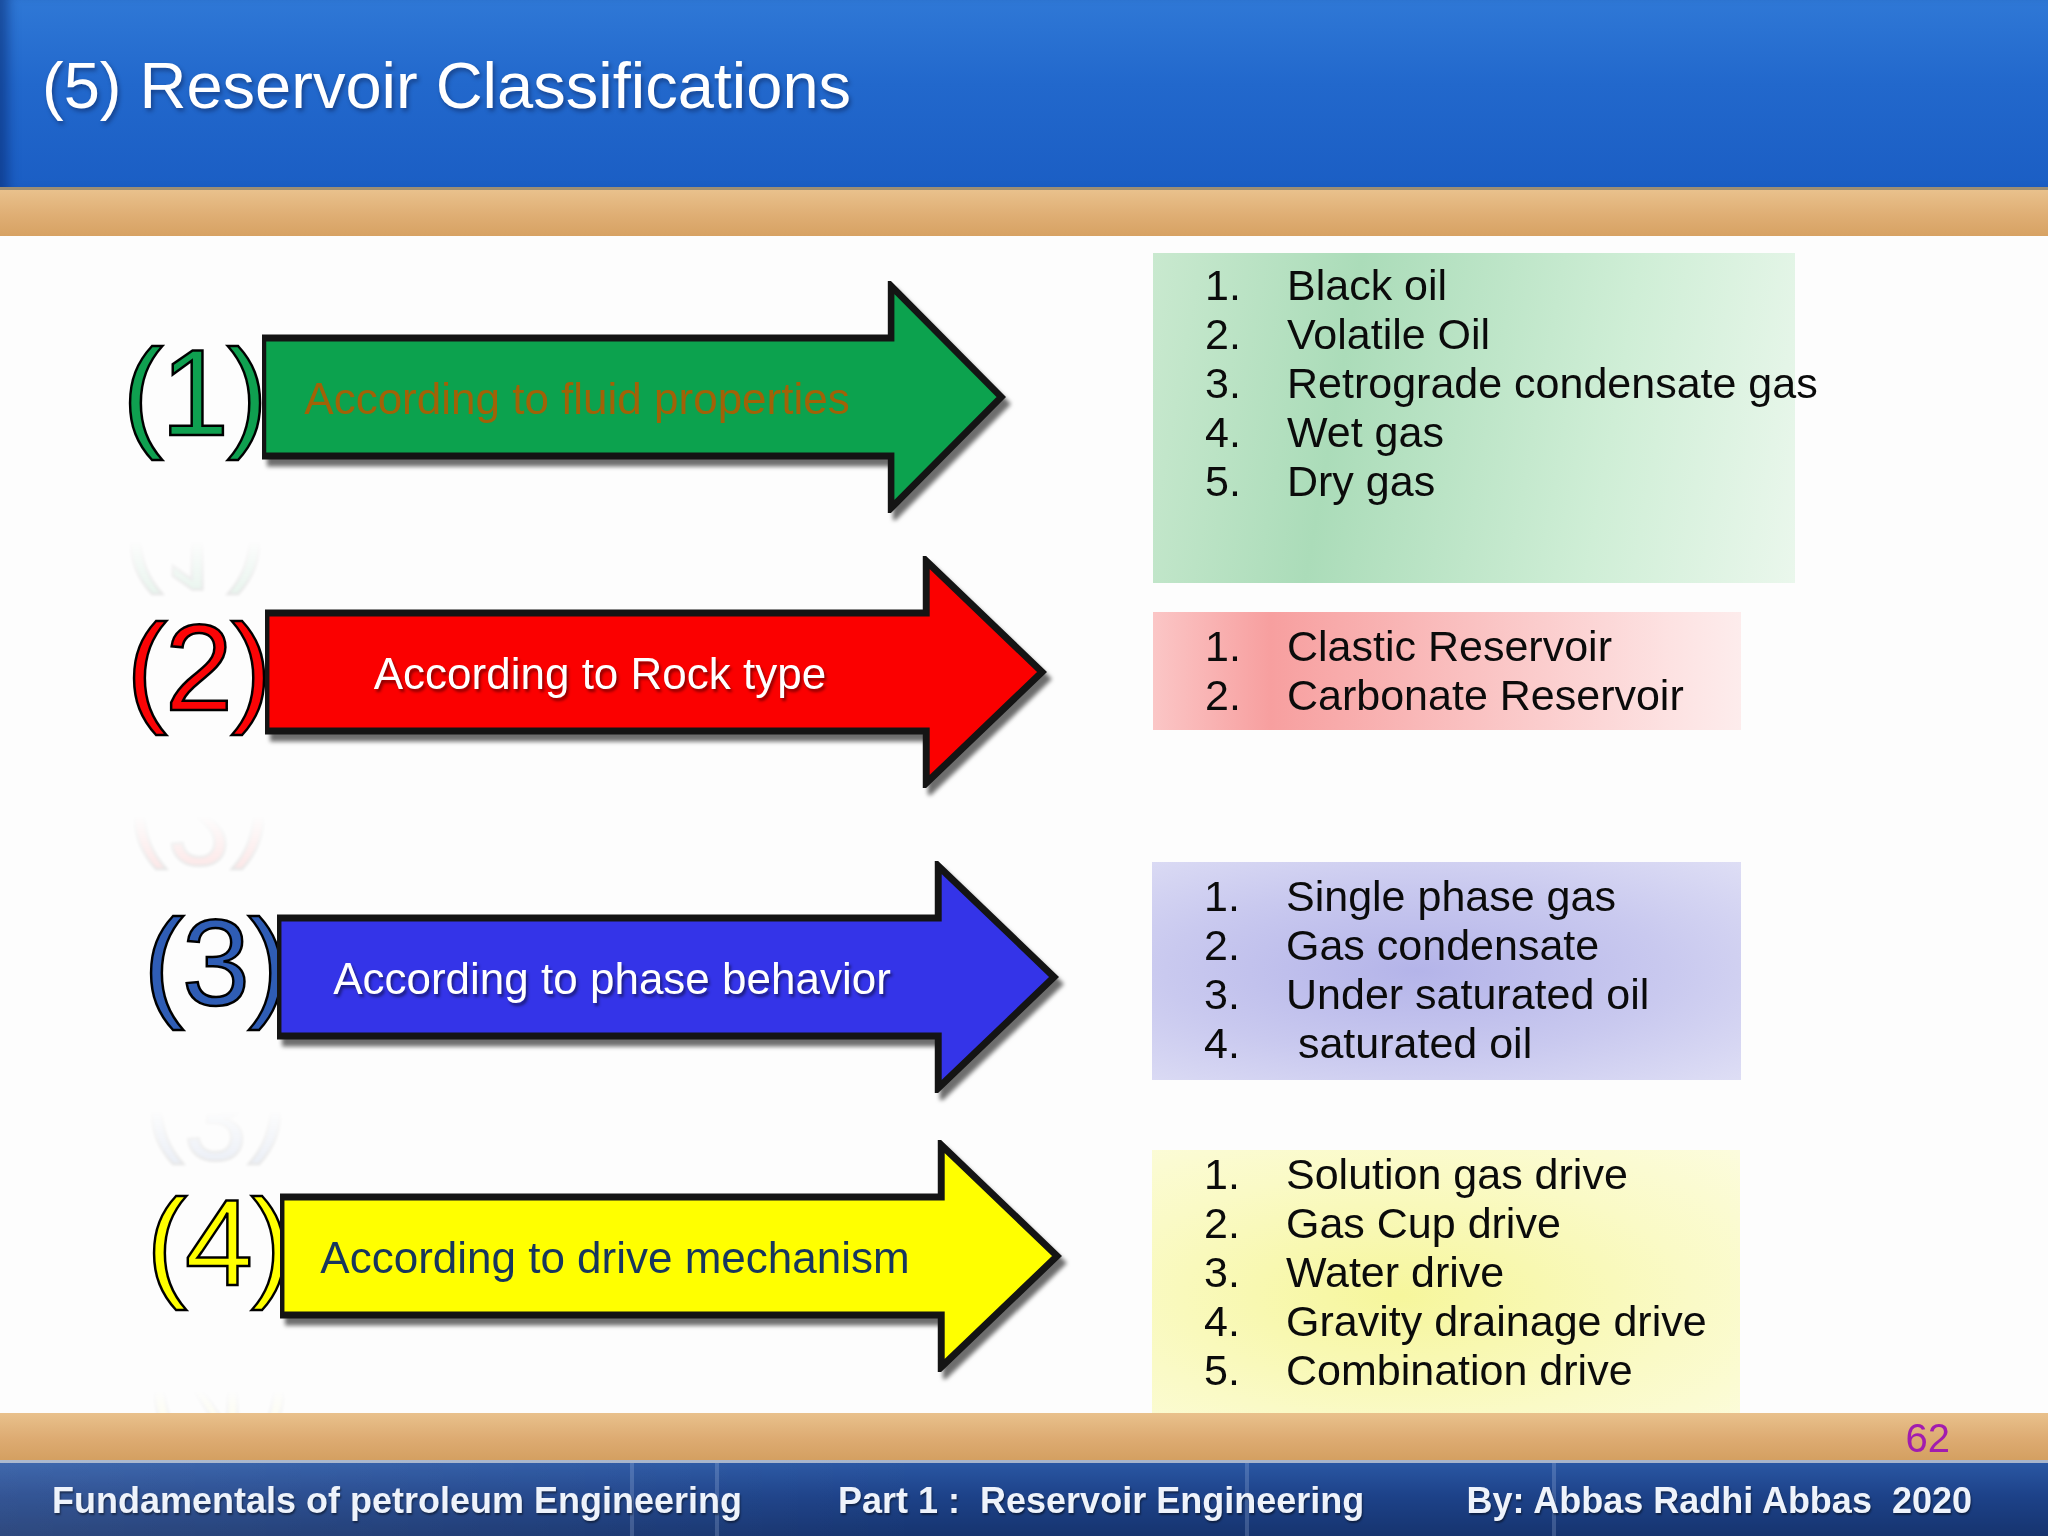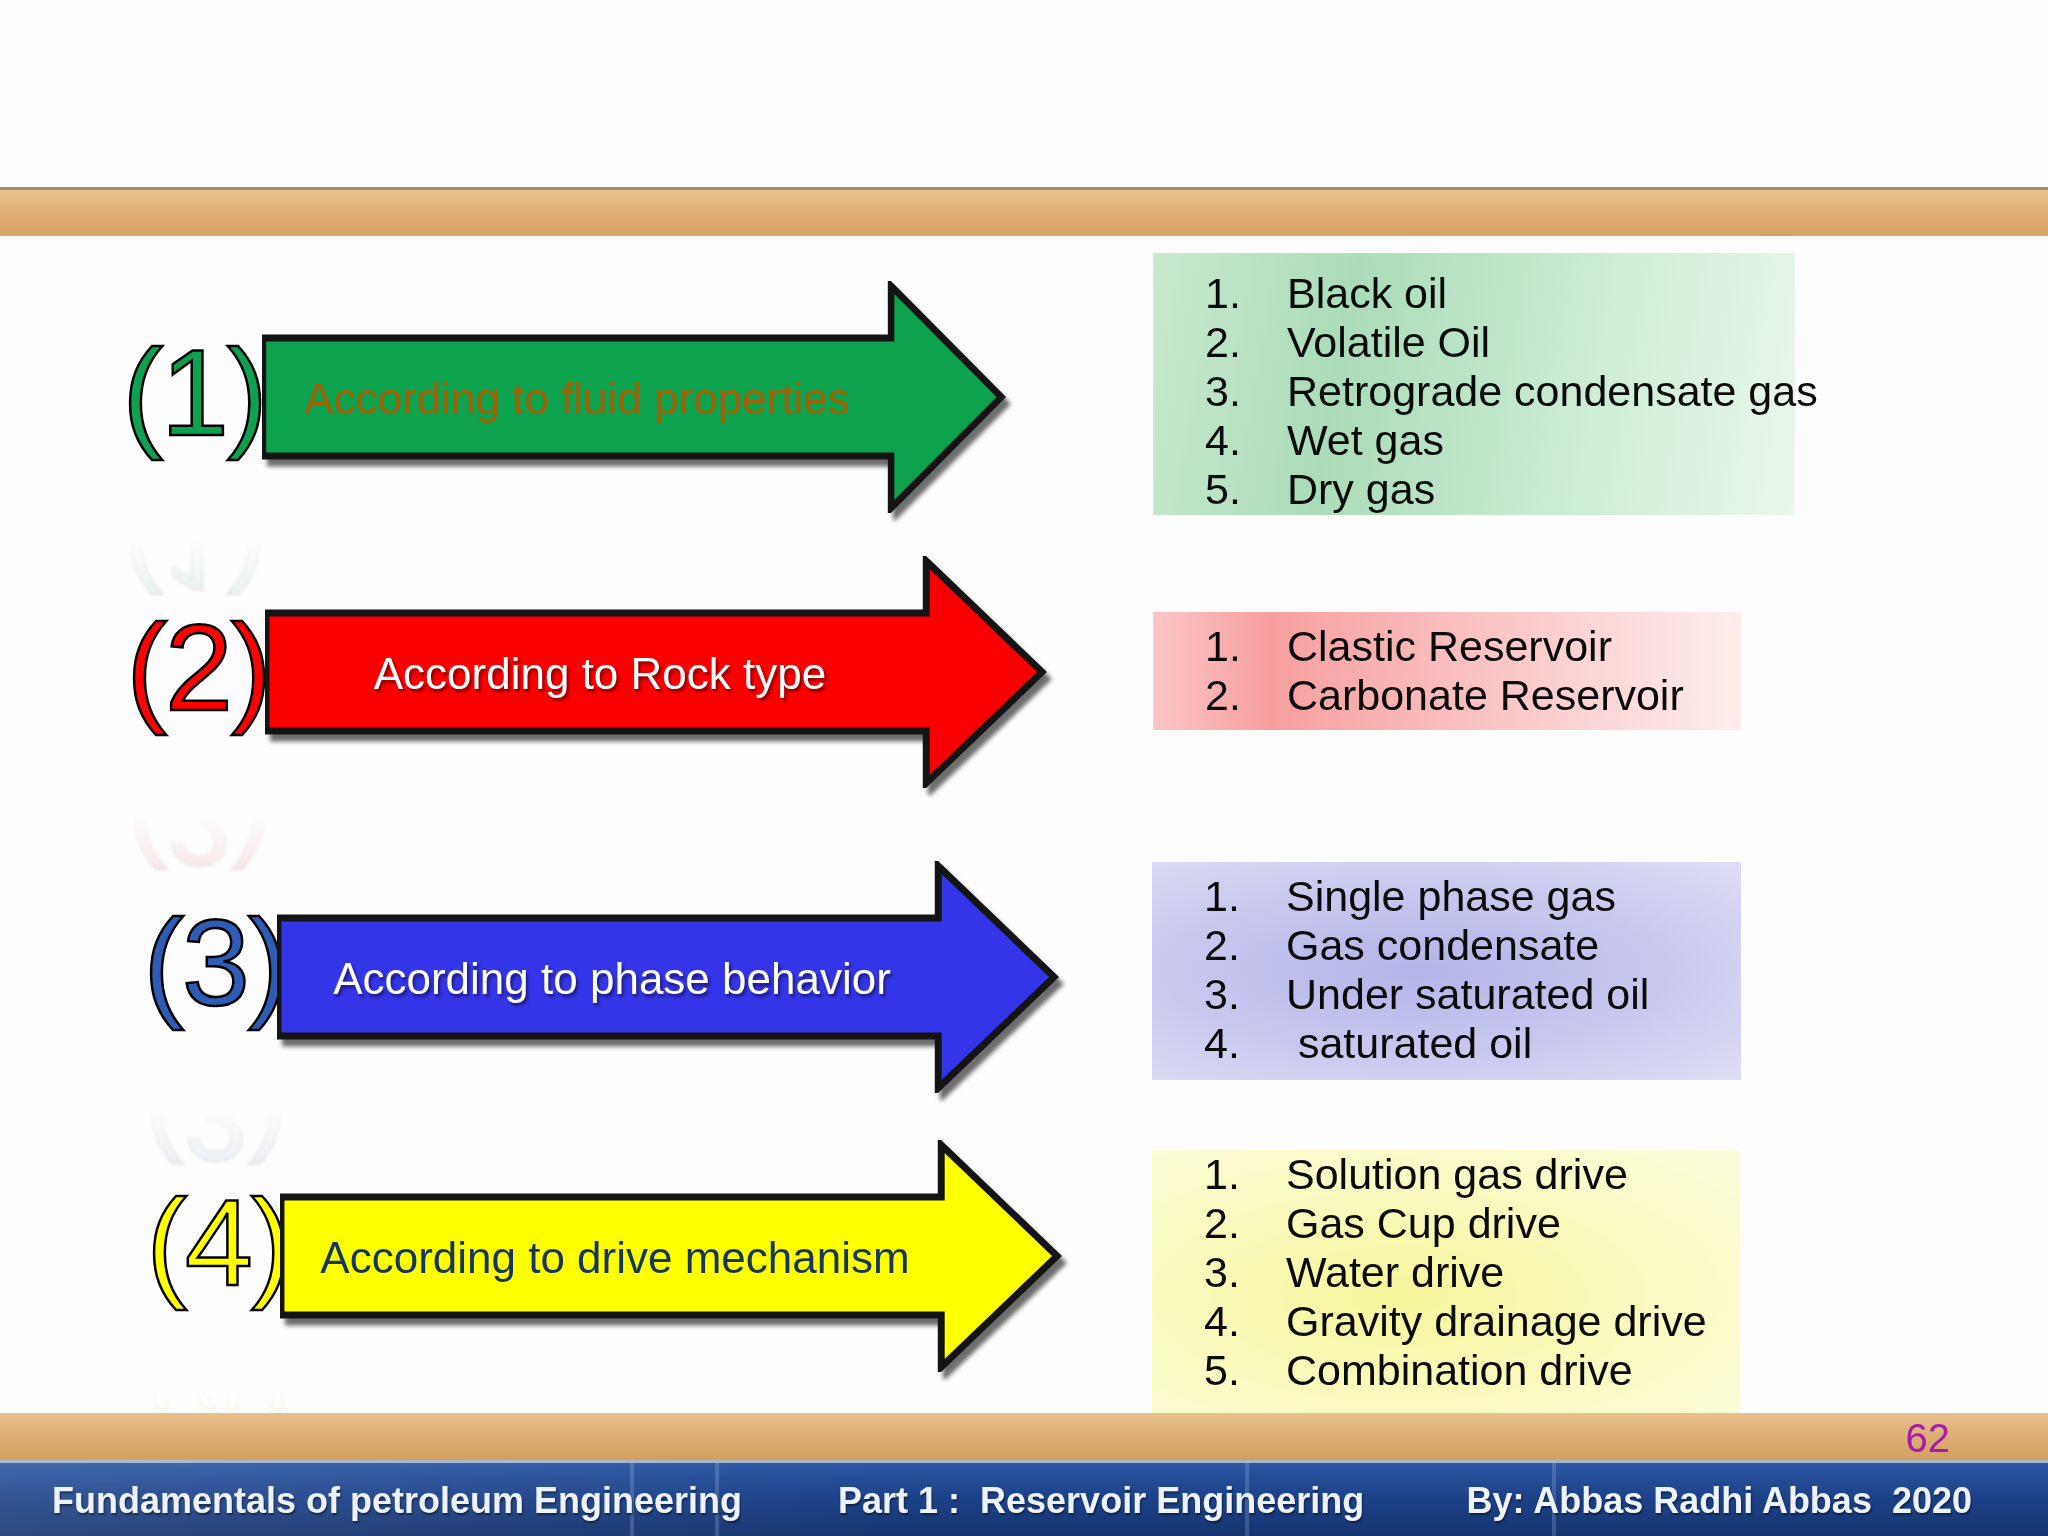--- a/index.html
+++ b/index.html
@@ -65,21 +65,21 @@
 
   
   .list {
     position:absolute; box-sizing:border-box; margin:0;
     font-size:43px; line-height:49px; color:#0b0b0b;
     list-style:none; counter-reset:n; padding:0;
   }
   .list li { counter-increment:n; display:flex; padding-left:52px; }
   .list li::before { content:counter(n) "."; width:82px; flex:none; }
   .list li span { white-space:pre; }
-  #list1 { left:1153px; top:253px;  width:642px; height:262px; padding-top:16px;
+  #list1 { left:1153px; top:253px;  width:642px; height:330px; padding-top:8px;
     background:linear-gradient(100deg,#c9e9cf 0%,#abdcb9 30%,#cfeed6 70%,#eaf7ec 100%); }
   #list2 { left:1153px; top:612px;  width:588px; height:118px; padding-top:10px;
     background:linear-gradient(90deg,#fbc6c6 0%,#f79f9f 20%,#fac2c2 55%,#fde2e2 88%,#fdecec 100%); }
   #list3 { left:1152px; top:862px;  width:589px; height:218px; padding-top:10px;
     background:radial-gradient(ellipse at 45% 50%,#b4b4e9 0%,#c9c9ef 55%,#dedef5 100%); }
   #list4 { left:1152px; top:1150px; width:588px; height:265px; 
     background:radial-gradient(ellipse at 42% 55%,#f6f69c 0%,#fafac6 60%,#fcfcdd 100%); }
 
   
   .stripe-bottom {
@@ -103,20 +103,23 @@
   #footer-left   { left:52px; }
   #footer-center { left:838px; }
   #footer-right  { right:76px; }
   .streak { position:absolute; top:0; bottom:0; width:4px; background:rgba(190,210,240,.22); }
 </style>
 </head>
 <body>
 
 <div class="slide">
 
+  <div class="header">
+    <div class="title">(5) Reservoir Classifications</div>
+  </div>
   <div class="stripe-top"></div>
 
   <div class="num" id="num1">(1)</div>
   <div class="num-reflect" id="num1r">(1)</div>
   <svg class="arrow" id="arrow1" viewBox="0 0 790 236" preserveAspectRatio="none">
     <polygon points="1,58 668,58 668,5 785,118 668,231 668,178 1,178" stroke="#141414" stroke-width="7" fill="#0CA24E"></polygon>
   </svg>
   <div class="arrow-label" id="label1">According to fluid properties</div>
   <ol class="list" id="list1">
     <li>

